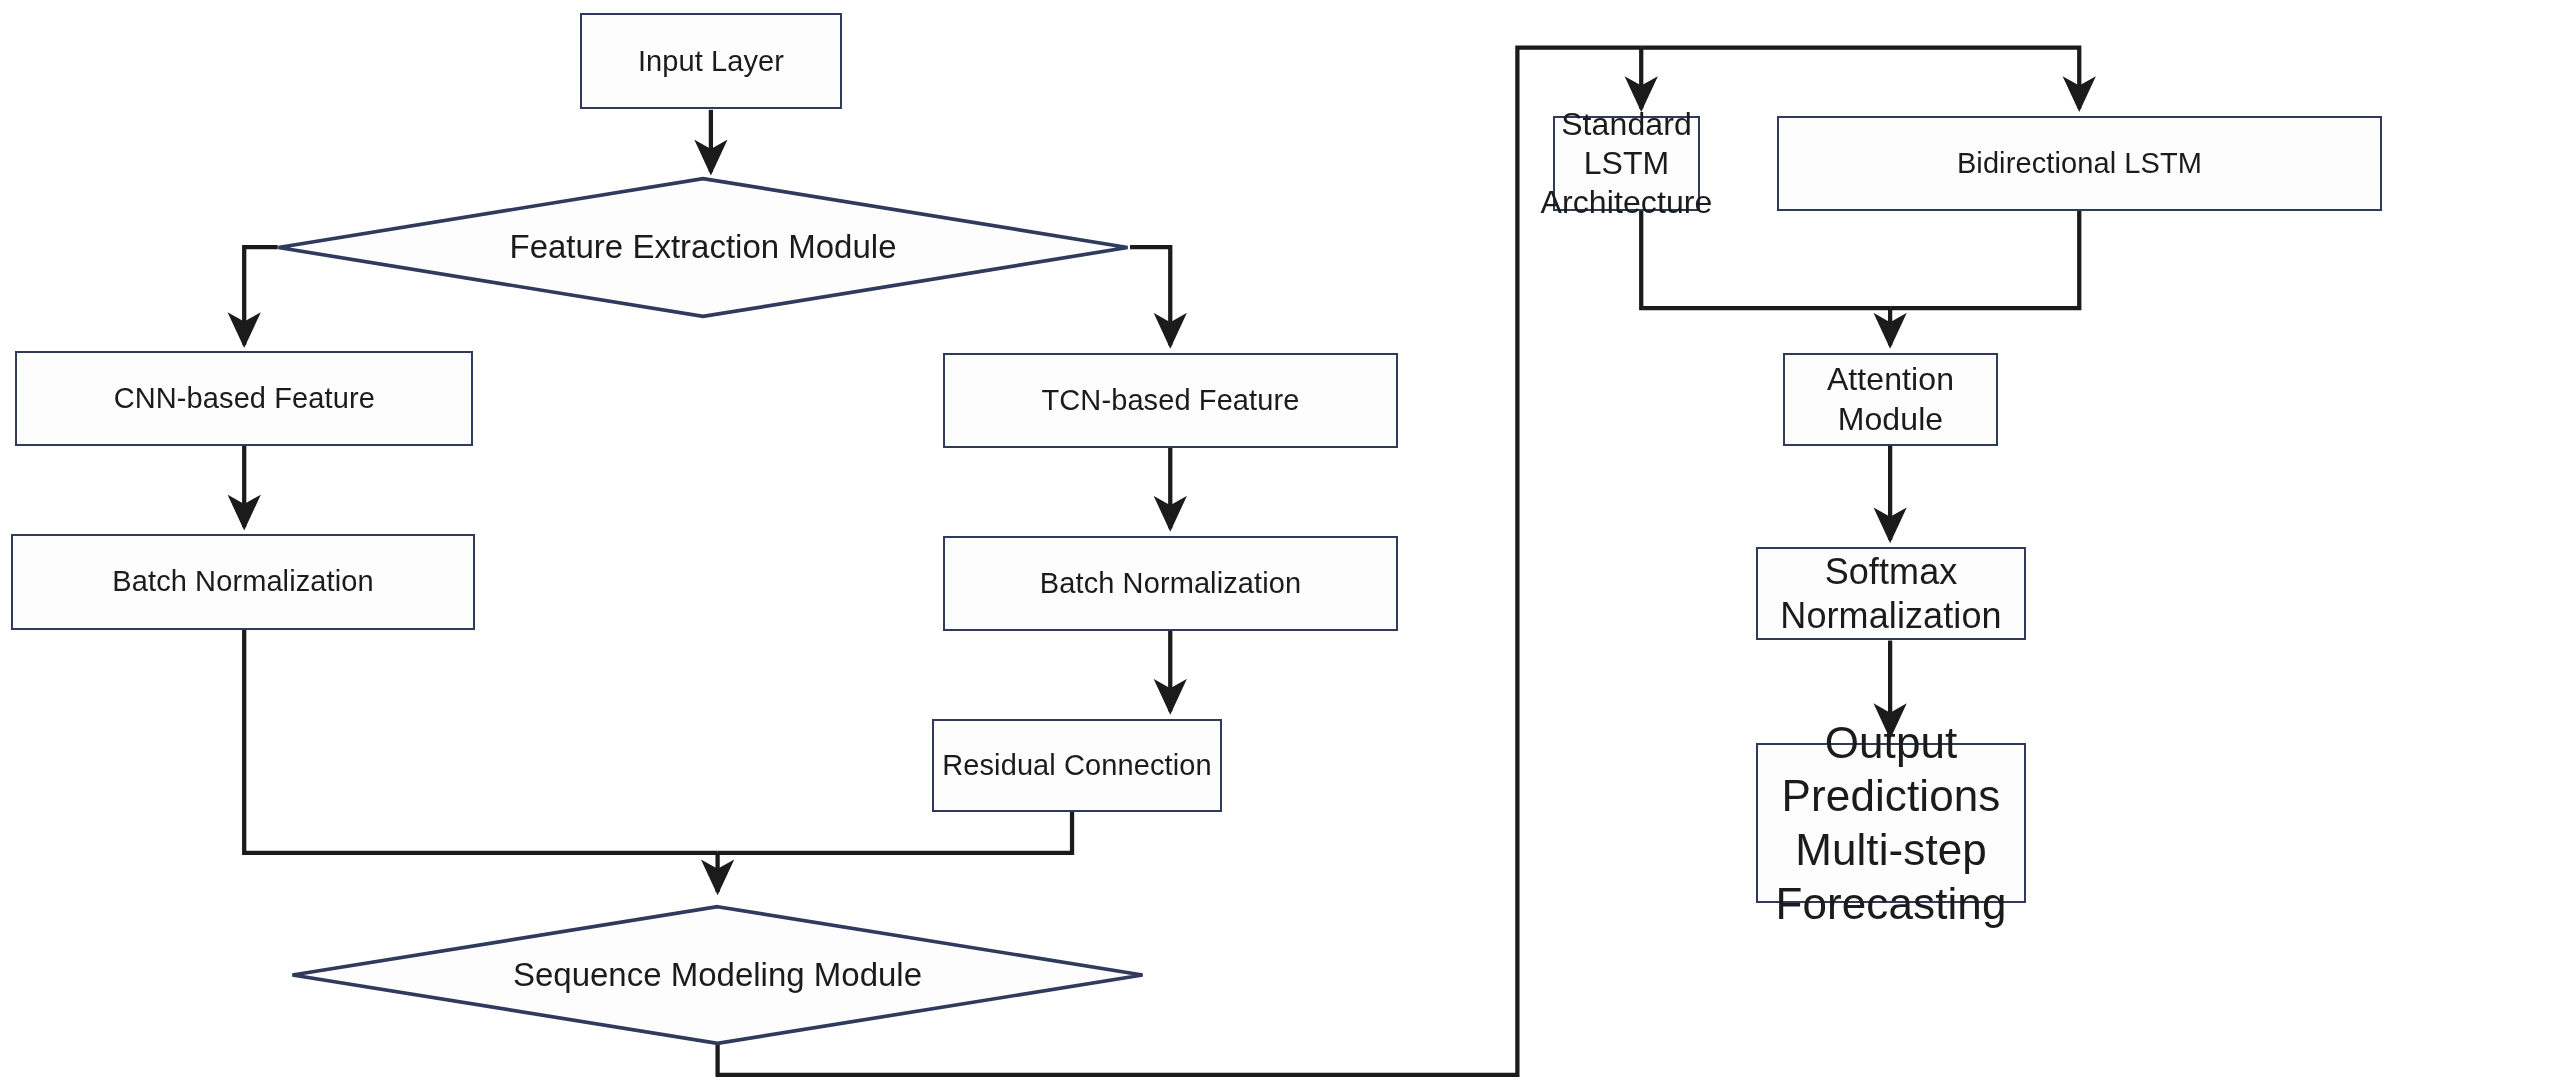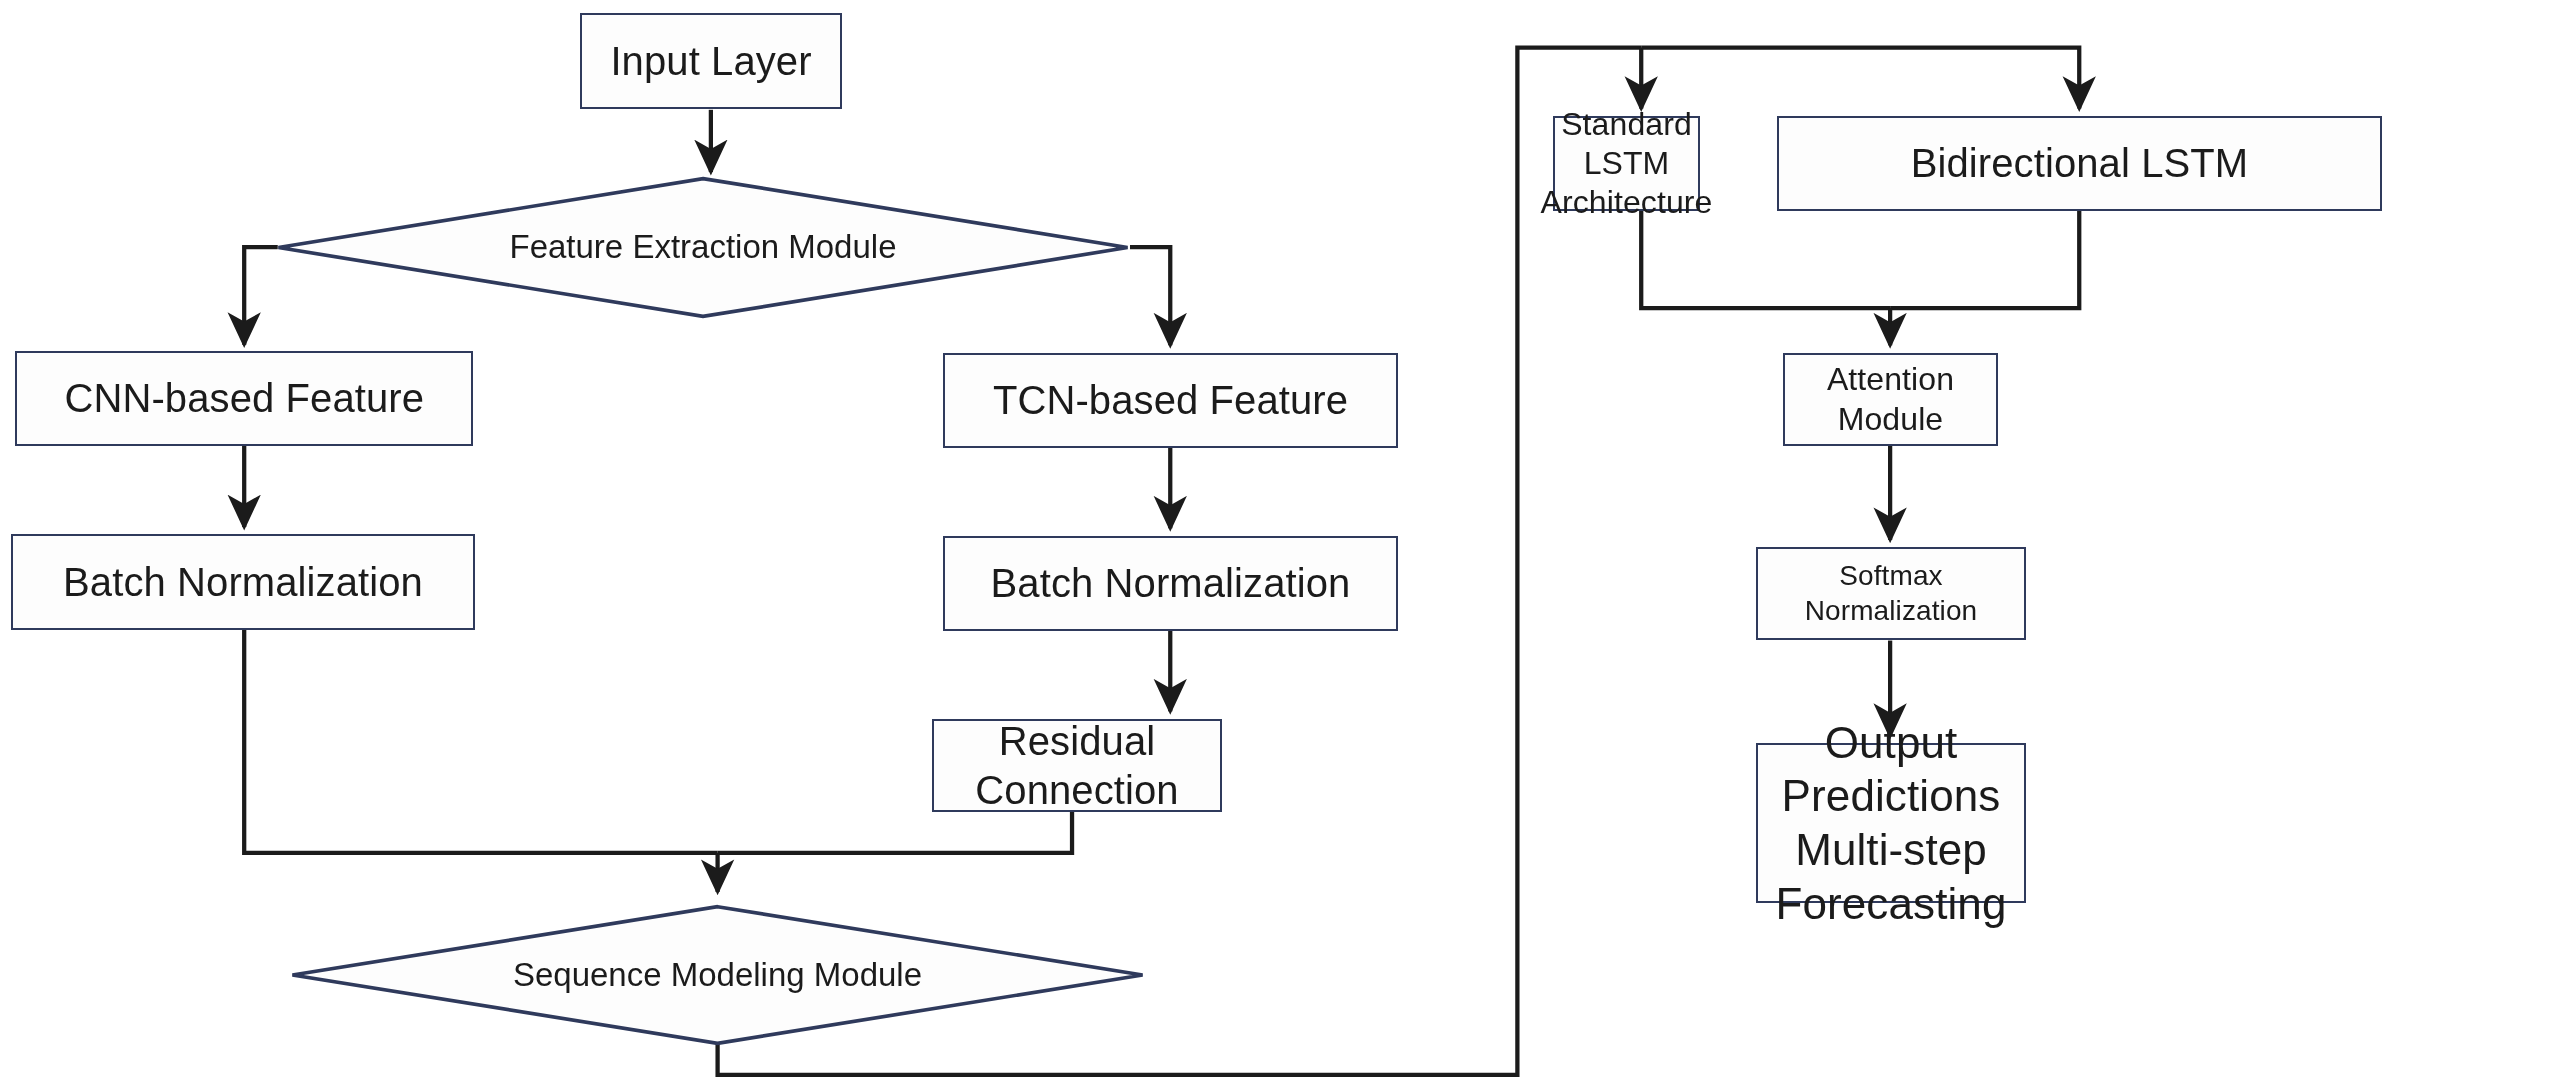--- a/index.html
+++ b/index.html
@@ -29,21 +29,21 @@
   .node {
     position: absolute;
     box-sizing: border-box;
     background: #fdfdfd;
     border: 2.4px solid #2f3a5c;
     display: flex;
     align-items: center;
     justify-content: center;
     text-align: center;
     color: #1b1b1b;
-    font-size: 40px;
+    font-size: 29px;
     line-height: 1.22;
     letter-spacing: 0.1px;
     white-space: pre-line;
     padding: 1.2px 6.1px;
   }
   .diamond-wrap {
     position: absolute;
   }
   .diamond-wrap svg {
     position: absolute;
@@ -141,19 +141,19 @@
     <div class="diamond-label">Sequence Modeling Module</div>
   </div>
 
   <div class="node" style="left:1553px; top:116px; width:147px; height:95px; font-size:32px;">Standard LSTM
 Architecture</div>
 
   <div class="node" style="left:1783px; top:353px; width:215px; height:93px; font-size:32px;">Attention Module</div>
 
   <div class="node" style="left:1777px; top:116px; width:605px; height:95px;">Bidirectional LSTM</div>
 
-  <div class="node" style="left:1756px; top:547px; width:270px; height:93px; font-size:28px;">Softmax Normalization</div>
+  <div class="node" style="left:1756px; top:547px; width:270px; height:93px; font-size:36px;">Softmax Normalization</div>
 
   <div class="node" style="left:1756px; top:743px; width:270px; height:160px; font-size:44px;">Output Predictions
 Multi-step Forecasting</div>
 
 </div>
 
 
 </body></html>

